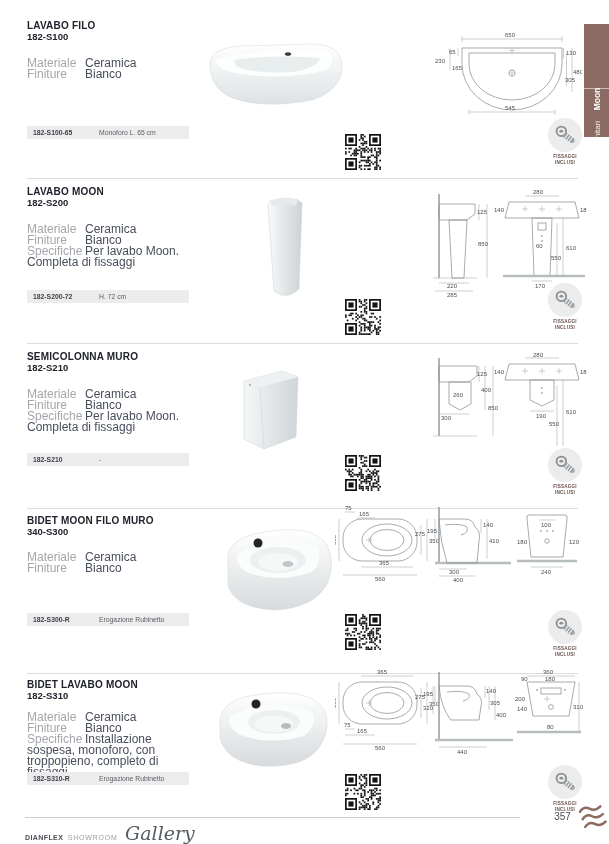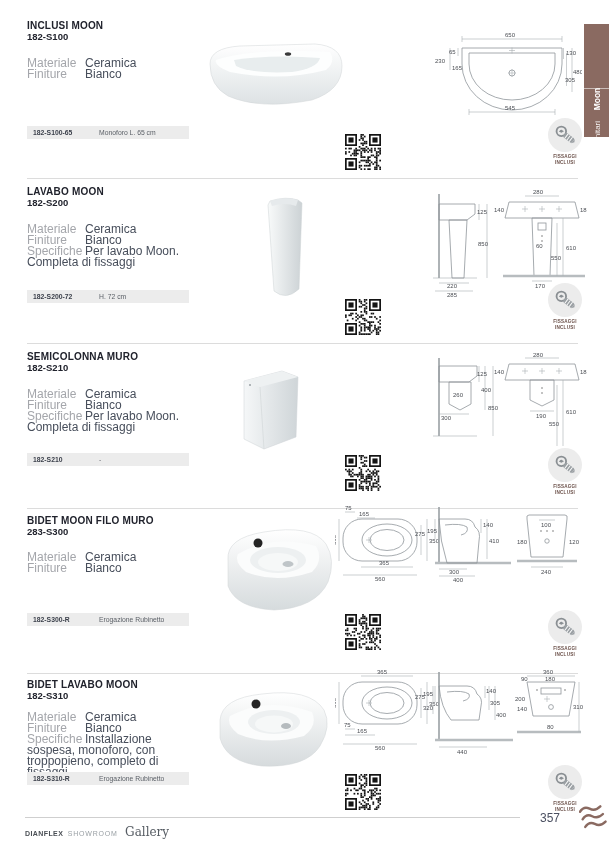--- a/index.html
+++ b/index.html
@@ -28,30 +28,30 @@
   .divider{position:absolute;left:27px;width:551px;height:1px;background:#dcdcdc;}
   .side-tab{position:absolute;left:584px;top:24px;width:25px;height:113px;background:#8a6a61;}
   .tab-div{position:absolute;left:584px;top:88px;width:25px;height:1px;background:rgba(255,255,255,.55);}
   .tab-label{position:absolute;white-space:nowrap;color:#fff;transform:rotate(-90deg);transform-origin:center;}
   .tab-moon{left:-9px;top:70px;width:44px;text-align:center;font-size:8.5px;font-weight:bold;}
   .tab-sanitari{left:-9px;top:106px;width:44px;text-align:center;font-size:8px;color:rgba(255,255,255,.9);}
   .footer-line{position:absolute;left:25px;top:817px;width:495px;height:1px;background:#cfcfcf;}
   .footer-logo{position:absolute;left:25px;top:822px;white-space:nowrap;}
   .fb{font-size:7px;font-weight:bold;color:#4a4f55;letter-spacing:.4px;}
   .fs{font-size:7px;color:#9aa0a5;letter-spacing:.8px;}
-  .fg{font-family:"DejaVu Serif",serif;font-size:12px;color:#565c63;margin-left:3px;}
-  .page-num{position:absolute;left:540px;top:811px;width:45px;text-align:left;font-size:12px;color:#4a4f60;}
+  .fg{font-family:"DejaVu Serif",serif;font-style:italic;font-size:19px;color:#565c63;margin-left:3px;}
+  .page-num{position:absolute;left:540px;top:811px;width:45px;text-align:center;font-size:10px;color:#4a4f60;}
   .wave-logo{position:absolute;left:579px;top:799px;}
 </style>
 </head>
 <body>
 
 <div class="page">
 
-  <div class="sec-title" style="top:20px">INCLUSI MOON</div>
+  <div class="sec-title" style="top:20px">LAVABO FILO</div>
   <div class="sec-code" style="top:31px">182-S100</div>
   <div class="fields" style="top:58px">
     <div><span class="flabel">Materiale</span><span>Ceramica</span></div>
     <div><span class="flabel">Finiture</span><span>Bianco</span></div>
   </div>
   <div class="rowbar" style="top:126px">
     <span class="rcode">182-S100-65</span><span class="rdesc">Monoforo L. 65 cm</span>
   </div>
   <div class="photo" style="left:200px;top:34px">
     <svg width="150" height="78" viewBox="0 0 150 78">
@@ -631,21 +631,21 @@
             <path d="M22 12 L24 15 L22 18 Z" fill="#9ba0a4"></path>
           </g>
         </svg>
     </div>
     <div class="badge-text"><span>FISSAGGI</span><br><span>INCLUSI</span></div>
   </div>
 
   <div class="divider" style="top:508px"></div>
 
   <div class="sec-title" style="top:515px">BIDET MOON FILO MURO</div>
-  <div class="sec-code" style="top:526px">283-S300</div>
+  <div class="sec-code" style="top:526px">340-S300</div>
   <div class="fields" style="top:552px">
     <div><span class="flabel">Materiale</span><span>Ceramica</span></div>
     <div><span class="flabel">Finiture</span><span>Bianco</span></div>
   </div>
   <div class="rowbar" style="top:613px">
     <span class="rcode">182-S300-R</span><span class="rdesc">Erogazione Rubinetto</span>
   </div>
   <div class="photo" style="left:212px;top:516px">
     <svg width="125" height="100" viewBox="0 0 125 100">
       <defs>

